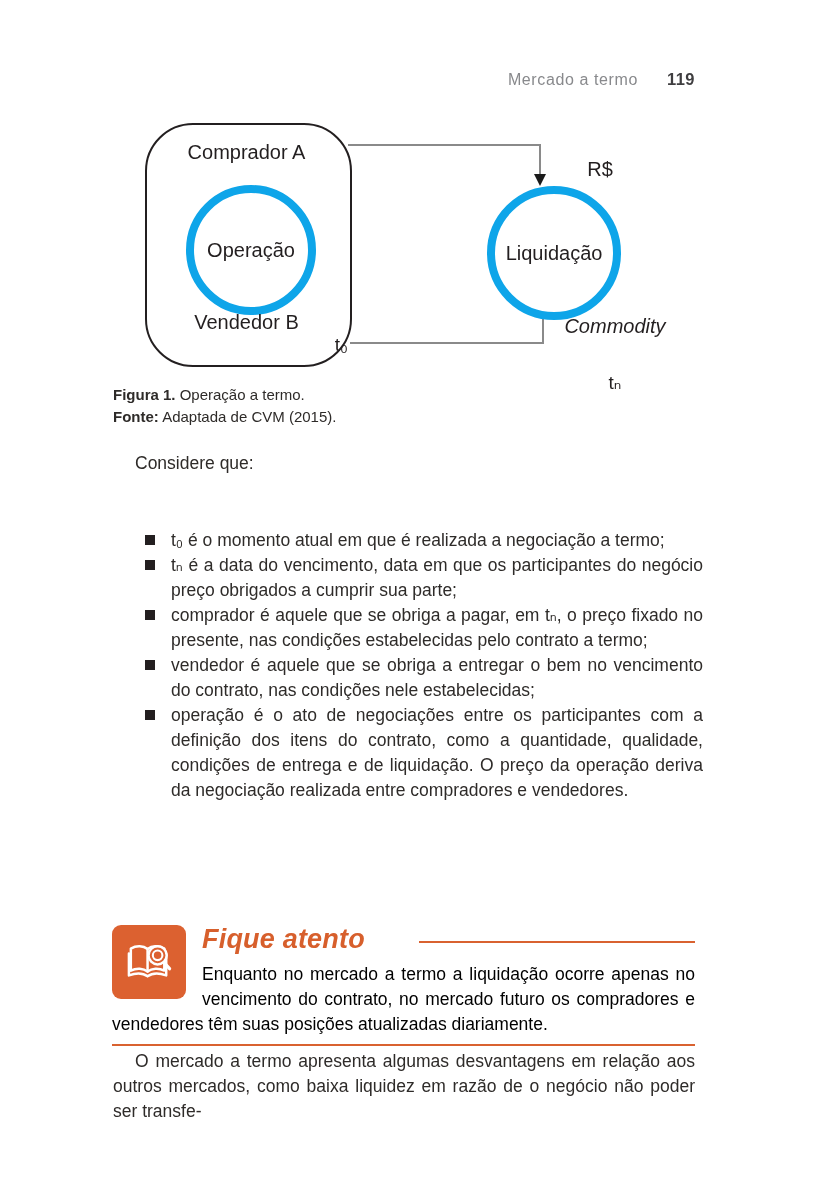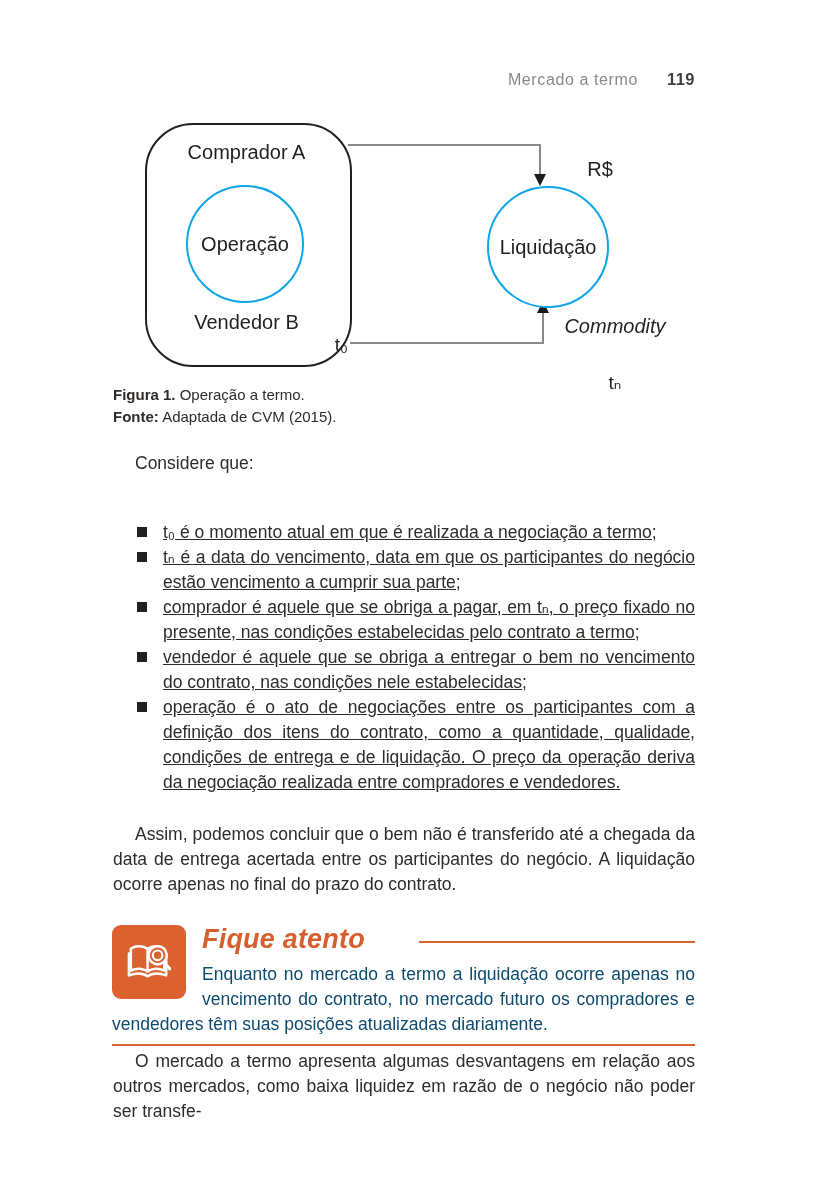--- a/index.html
+++ b/index.html
@@ -24,21 +24,21 @@
   .diagram{position:absolute;top:0;left:0;width:827px;height:420px;}
   .d-box{
     position:absolute;left:145px;top:123px;width:203px;height:240px;
     border:2px solid #231F20;border-radius:48px;background:#fff;
   }
   .d-label{position:absolute;font-size:20px;color:#231F20;text-align:center;}
   .lbl-comprador{left:145px;top:141px;width:203px;}
   .lbl-vendedor{left:145px;top:311px;width:203px;}
   .lbl-t0{left:145px;top:334px;width:203px;font-size:19px;text-align:right;}
   .d-circle{
-    position:absolute;border:2px solid #0ea5e9;border-radius:50%;background:#fff;
+    position:absolute;border:8px solid #0ea5e9;border-radius:50%;background:#fff;
     display:flex;align-items:center;justify-content:center;
     font-size:20px;color:#231F20;
   }
   .circle-operacao{left:186px;top:185px;width:114px;height:114px;}
   .circle-liquidacao{left:487px;top:186px;width:118px;height:118px;}
   .conn{position:absolute;background:#8A8A8A;}
   .conn-top-h{left:348px;top:144px;width:193px;height:2px;}
   .conn-top-v{left:539px;top:144px;width:2px;height:31px;}
   .conn-bot-h{left:350px;top:342px;width:194px;height:2px;}
   .conn-bot-v{left:542px;top:313px;width:2px;height:31px;}
@@ -58,21 +58,21 @@
 
   
   .caption{position:absolute;left:113px;top:384px;font-size:15px;line-height:22px;color:#2E2B29;}
   .caption b{font-weight:700;}
 
   
   .bodytext{font-size:17.5px;line-height:25px;color:#2E2B29;}
   .intro{position:absolute;left:113px;top:451px;width:582px;text-indent:22px;}
   .bullets{
     position:absolute;left:113px;top:520px;width:582px;
-    list-style:none;margin:0;padding:0;box-sizing:border-box;text-decoration:underline;
+    list-style:none;margin:8px;padding:0;box-sizing:border-box;
   }
   .bullets li{
     position:relative;padding-left:50px;text-align:justify;box-sizing:border-box;
   }
   .bullets li::before{
     content:"";position:absolute;left:24px;top:7px;width:10px;height:10px;background:#231F20;
   }
   .para1{position:absolute;left:113px;top:822px;width:582px;text-indent:22px;text-align:justify;}
   .para2{position:absolute;left:113px;top:1049px;width:582px;text-indent:22px;text-align:justify;}
 
@@ -84,21 +84,21 @@
     display:flex;align-items:center;justify-content:center;
   }
   .callout-head{display:flex;align-items:center;padding-top:2px;gap:36px;}
   .callout-title{
     font-size:27px;font-weight:700;font-style:italic;color:#D75F2C;
     margin:0;letter-spacing:.2px;white-space:nowrap;
   }
   .callout-rule{flex:1;height:2px;background:#D96230;margin-left:18px;margin-top:4px;}
   .callout-text{
     margin:7px 0 0 0;text-align:justify;
-    font-size:17.5px;line-height:25px;color:#0c4a6e;
+    font-size:17.5px;line-height:25px;color:#000000;
   }
   .callout-bottom-rule{clear:both;height:2px;background:#D96230;margin-top:7px;}
 </style>
 </head>
 <body>
 
 <div class="page">
 
   <div class="page-header">
     <span class="section-title">Mercado a termo</span>
@@ -133,27 +133,26 @@
 
   <div class="caption">
     <div><b>Figura 1.</b><span> Operação a termo.</span></div>
     <div><b>Fonte:</b><span> Adaptada de CVM (2015).</span></div>
   </div>
 
   <div class="bodytext intro">Considere que:</div>
 
   <ul class="bodytext bullets">
     <li>t₀ é o momento atual em que é realizada a negociação a termo;</li>
-    <li>tₙ é a data do vencimento, data em que os participantes do negócio estão vencimento a cumprir sua parte;</li>
+    <li>tₙ é a data do vencimento, data em que os participantes do negócio preço obrigados a cumprir sua parte;</li>
     <li>comprador é aquele que se obriga a pagar, em tₙ, o preço fixado no presente, nas condições estabelecidas pelo contrato a termo;</li>
     <li>vendedor é aquele que se obriga a entregar o bem no vencimento do contrato, nas condições nele estabelecidas;</li>
     <li>operação é o ato de negociações entre os participantes com a definição dos itens do contrato, como a quantidade, qualidade, condições de entrega e de liquidação. O preço da operação deriva da negociação realizada entre compradores e vendedores.</li>
   </ul>
 
-  <div class="bodytext para1">Assim, podemos concluir que o bem não é transferido até a chegada da data de entrega acertada entre os participantes do negócio. A liquidação ocorre apenas no final do prazo do contrato.</div>
 
   <div class="callout">
     <div class="callout-icon">
       <svg width="46" height="44" viewBox="0 0 48 46" aria-hidden="true">
         <g fill="none" stroke="#ffffff" stroke-width="2.6" stroke-linecap="round" stroke-linejoin="round">
           <path d="M5 9 C11 5.5 18 6 22.5 9.5 C27 6 34 5.5 40 9 L40 32 C34 29 27 29.5 22.5 33 C18 29.5 11 29 5 32 Z"></path>
           <line x1="22.5" y1="9.5" x2="22.5" y2="33"></line>
           <path d="M3 14 L3 37 C11 34 18 34.5 22.5 38 C27 34.5 34 34 42 37 L42 14"></path>
         </g>
         <circle cx="33" cy="16" r="9.5" fill="#DC6130" stroke="#ffffff" stroke-width="2.6"></circle>

